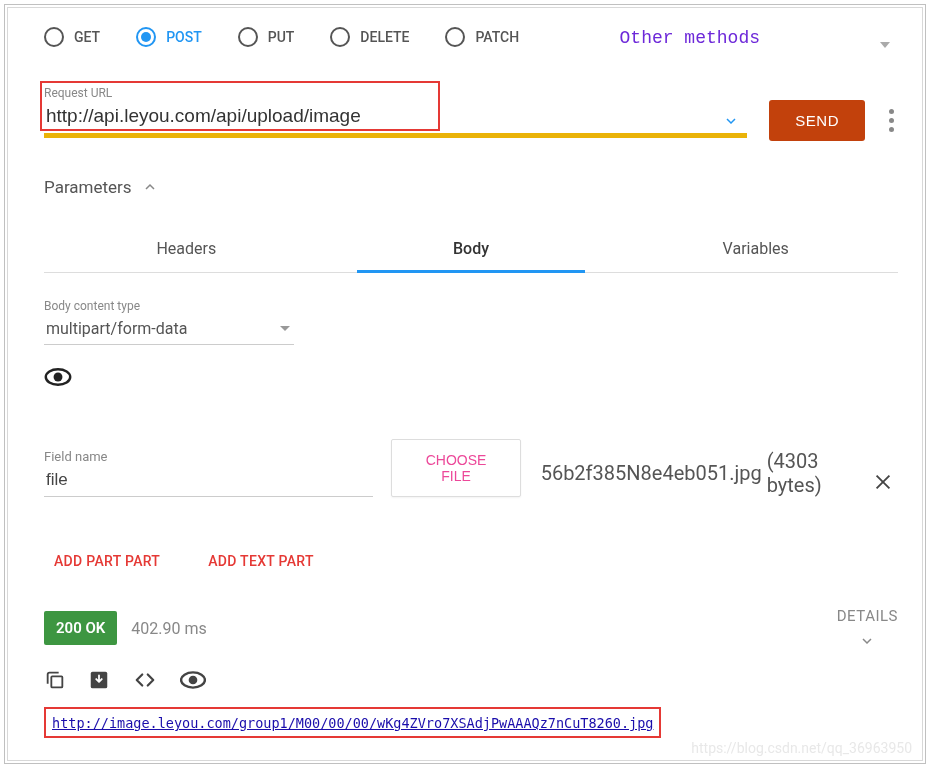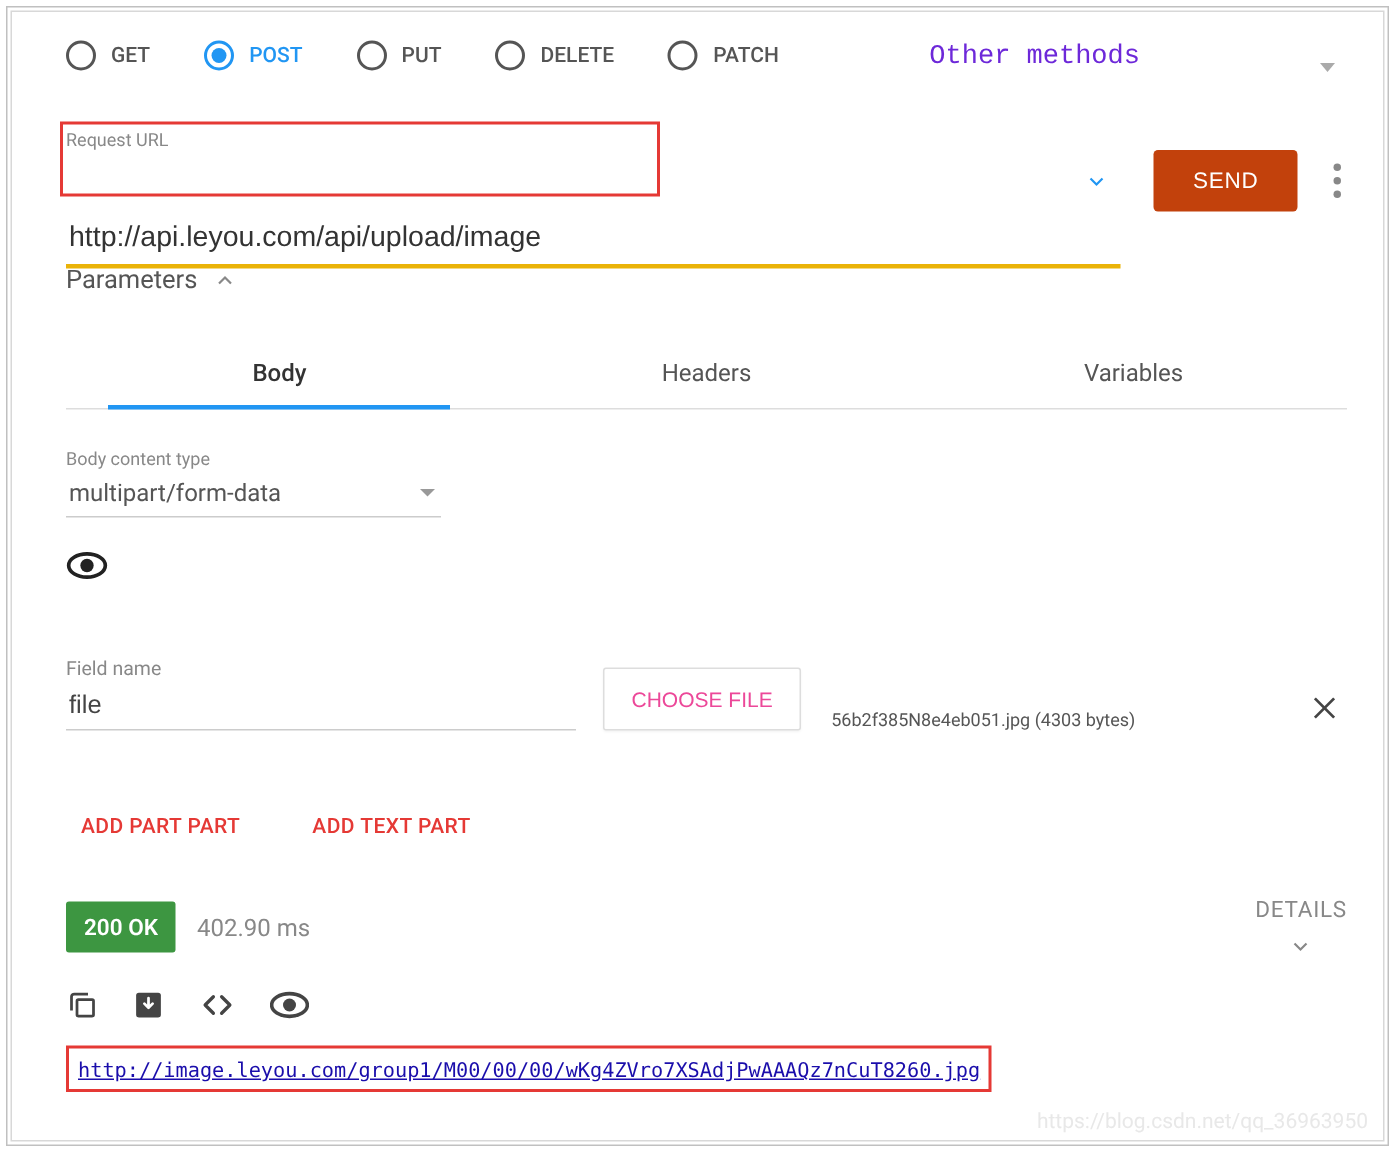--- a/index.html
+++ b/index.html
@@ -92,27 +92,26 @@
       align-items: center;
     }
     .url-input-wrap {
       flex: 1;
       position: relative;
       height: 36px;
     }
     .url-input {
       width: 100%;
       border: none;
-      border-bottom: 3px solid #eab308;
+      border-bottom: 5px solid #eab308;
       font-size: 19px;
       padding: 2px 36px 6px 2px;
       outline: none;
       color: #333;
       background: transparent;
-      margin-top: 43px;
     }
     .url-highlight {
       position: absolute;
       left: -4px;
       top: -22px;
       width: 400px;
       height: 50px;
       border: 2px solid #e53935;
       pointer-events: none;
     }
@@ -249,21 +248,21 @@
       padding: 12px 18px;
       font-size: 14px;
       font-weight: 500;
       margin-left: 18px;
       border-radius: 2px;
       cursor: pointer;
       box-shadow: 0 1px 2px rgba(0,0,0,0.05);
     }
     .file-info {
       margin-left: 20px;
-      font-size: 12px;
+      font-size: 20px;
       color: #555;
       display: flex;
       align-items: center;
     }
     .close-x {
       margin-left: auto;
       cursor: pointer;
       padding: 0 4px;
     }
     .close-x svg { width: 22px; height: 22px; stroke: #444; stroke-width: 2; }
@@ -413,22 +412,22 @@
   
   <div class="params-header">
     <span>Parameters</span>
     <svg viewBox="0 0 24 24">
           <polyline points="6 15 12 9 18 15"></polyline>
         </svg>
   </div>
 
   
   <div class="tabs">
+    <div class="tab">Headers</div>
     <div class="tab active">Body</div>
-    <div class="tab">Headers</div>
     <div class="tab">Variables</div>
   </div>
 
   
   <div class="bct-section">
     <div class="bct-label">Body content type</div>
     <div class="bct-select">
       <span>multipart/form-data</span>
       <span class="small-tri"></span>
     </div>

